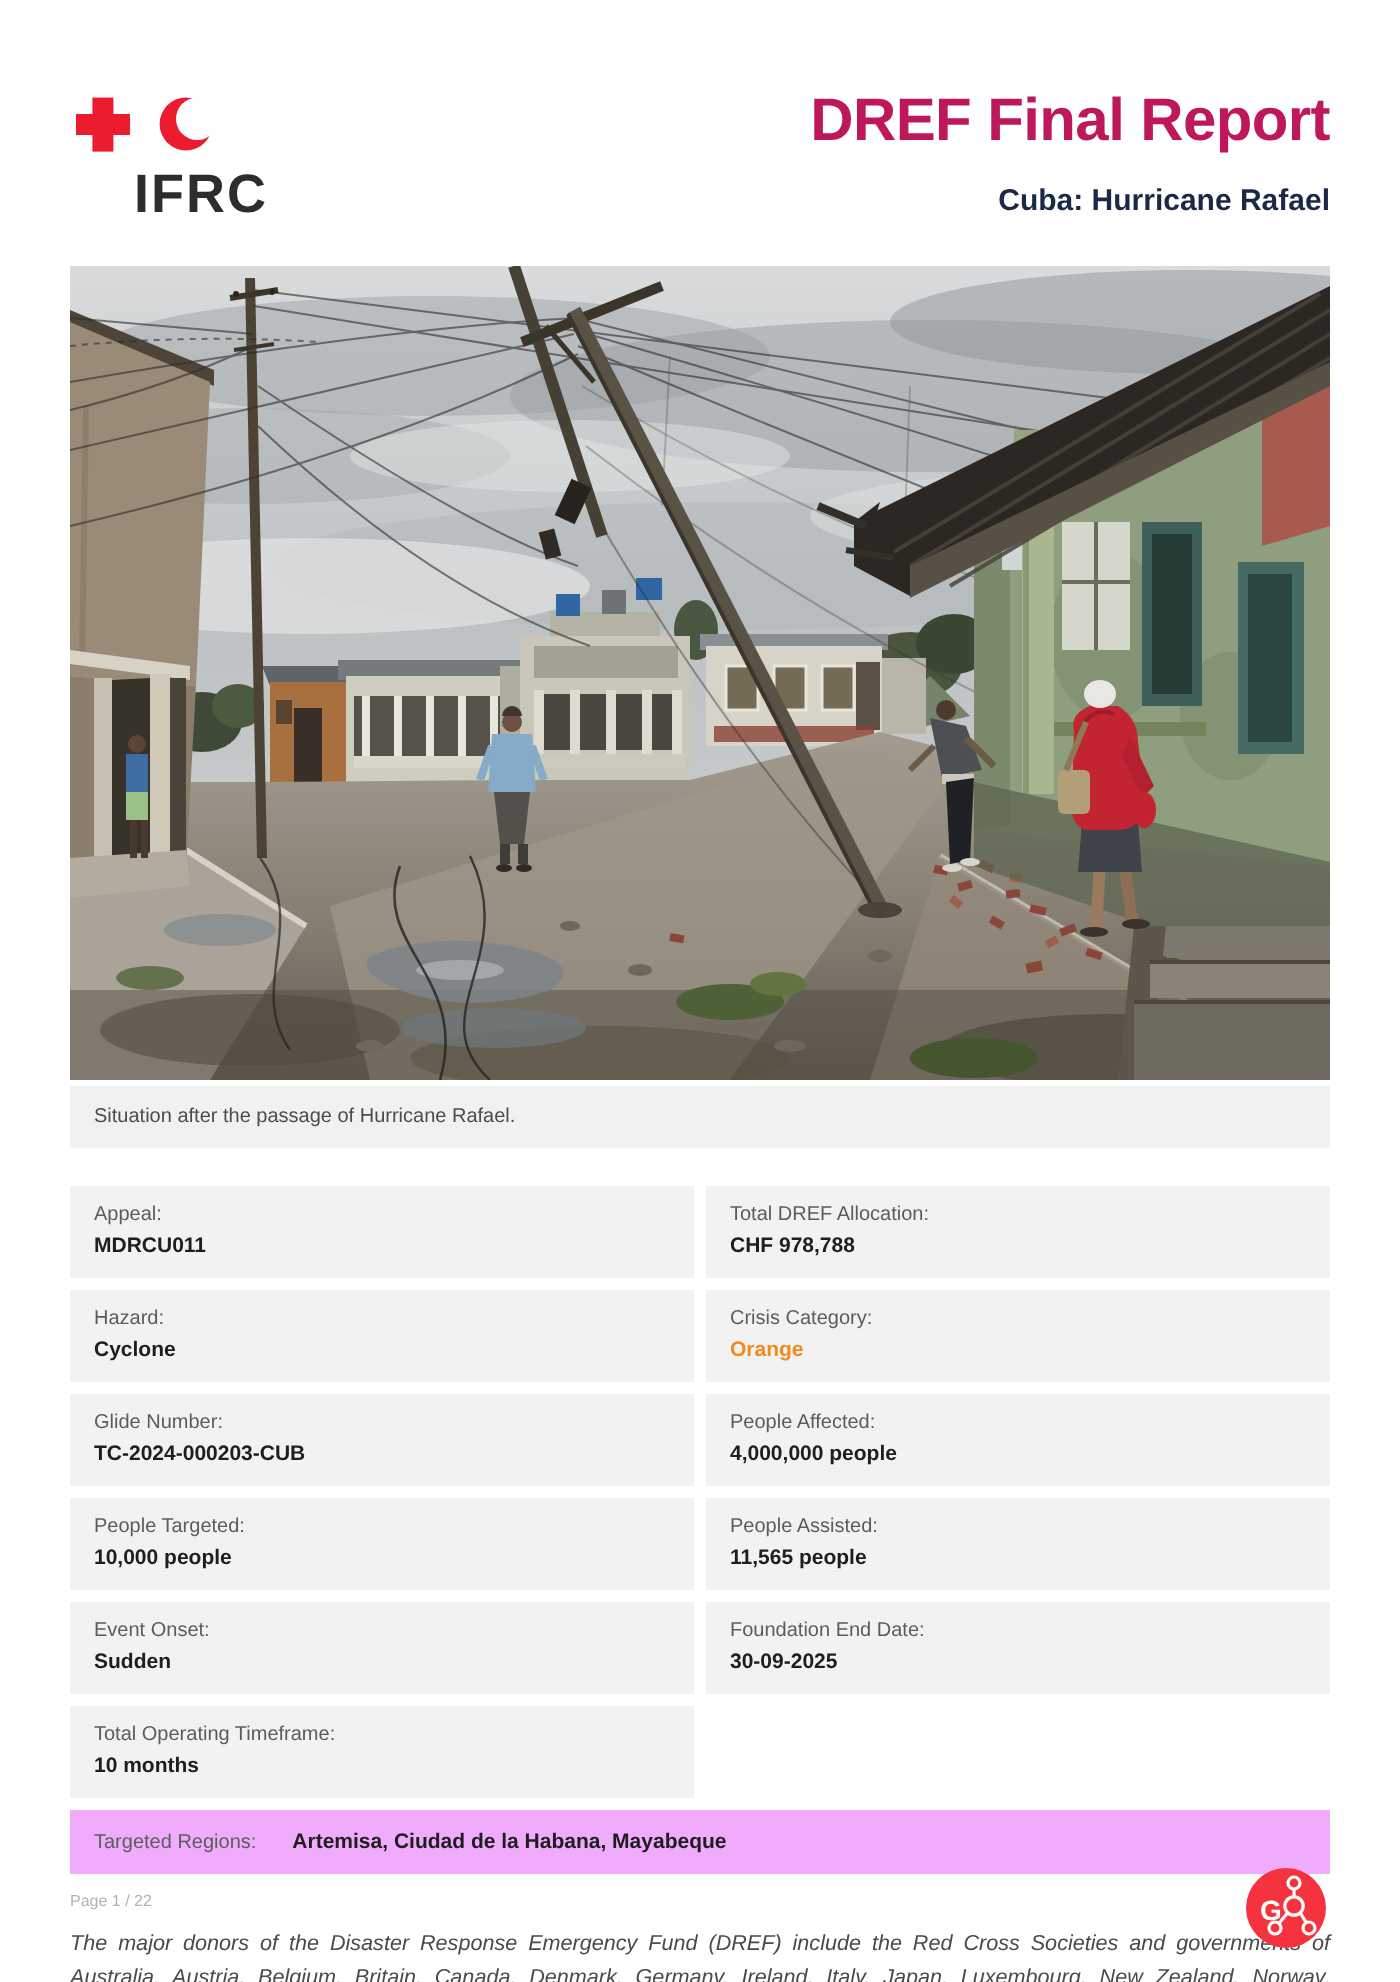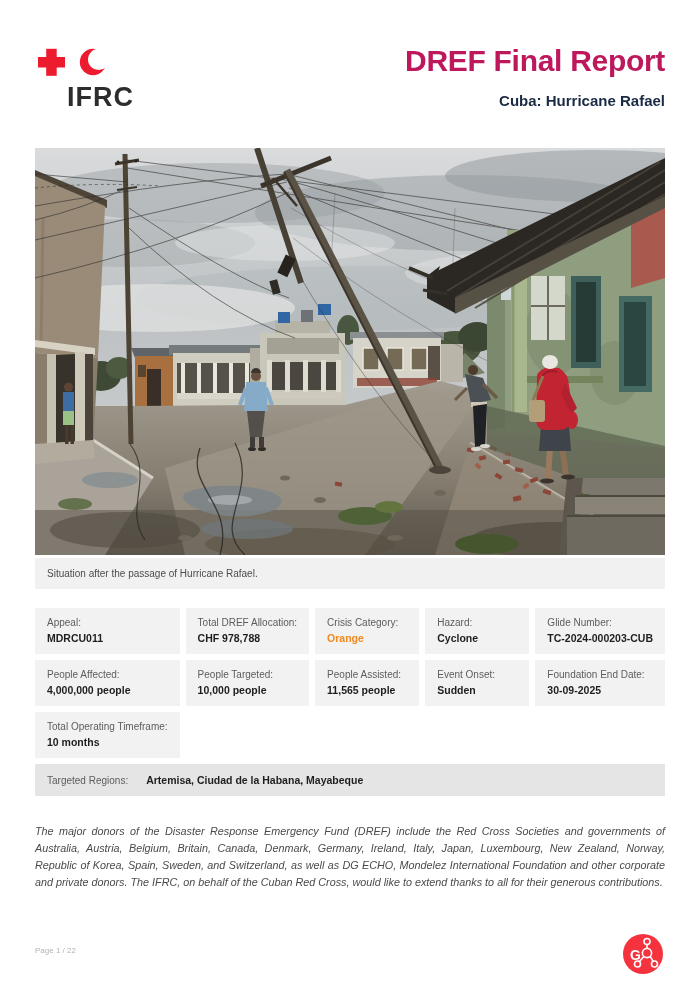--- a/index.html
+++ b/index.html
@@ -27,38 +27,38 @@
   .header-right { text-align:right; }
   .report-title {
     margin:0; font-size:30px; line-height:1; font-weight:800;
     color:#be185d; letter-spacing:-0.3px;
   }
   .report-subtitle {
     margin-top:16px; font-size:15px; font-weight:700; color:#1b2a44;
   }
 
   
-  .photo-figure { margin:37px 35px 0 35px; padding:0; }
+  .photo-figure { margin:22px 35px 0 35px; padding:0; }
   .photo-frame { width:630px; height:407px; display:block; background:#c4c7c9; }
   .photo-caption {
     margin-top:3px; background:#f1f1f1; padding:10px 12px;
     font-size:10px; color:#4c4c4c;
   }
 
   
   .summary-grid {
     margin:19px 35px 0 35px;
-    display:grid; grid-template-columns:repeat(5, 1fr); gap:6px;
+    display:grid; grid-template-columns:repeat(2, 1fr); gap:6px;
   }
   .cell { background:#f2f2f2; padding:9px 12px 10px 12px; min-height:46px; }
   .cell .label { font-size:10px; color:#5c5c5c; margin-bottom:4px; white-space:nowrap; }
   .cell .value { font-size:10.5px; font-weight:700; color:#1e1e1e; white-space:nowrap; }
   .value.orange { color:#F08A21; }
   .regions-row {
-    margin:6px 35px 0 35px; background:#e5e5e5;
+    margin:6px 35px 0 35px; background:#f0abfc;
     padding:10px 12px; font-size:10px;
   }
   .regions-label { color:#5c5c5c; }
   .regions-value { font-weight:700; color:#1e1e1e; font-size:10.5px; margin-left:18px; }
 
   
   .donors {
     margin:27px 35px 0 35px;
     font-style:italic; font-size:10.8px; line-height:1.57;
     color:#4a4a4a; text-align:justify;
@@ -359,26 +359,26 @@
   <div class="summary-grid">
     <div class="cell">
       <div class="label">Appeal:</div>
       <div class="value">MDRCU011</div>
     </div>
     <div class="cell">
       <div class="label">Total DREF Allocation:</div>
       <div class="value">CHF 978,788</div>
     </div>
     <div class="cell">
+      <div class="label">Hazard:</div>
+      <div class="value">Cyclone</div>
+    </div>
+    <div class="cell">
       <div class="label">Crisis Category:</div>
       <div class="value orange">Orange</div>
-    </div>
-    <div class="cell">
-      <div class="label">Hazard:</div>
-      <div class="value">Cyclone</div>
     </div>
 
     <div class="cell">
       <div class="label">Glide Number:</div>
       <div class="value">TC-2024-000203-CUB</div>
     </div>
     <div class="cell">
       <div class="label">People Affected:</div>
       <div class="value">4,000,000 people</div>
     </div>

